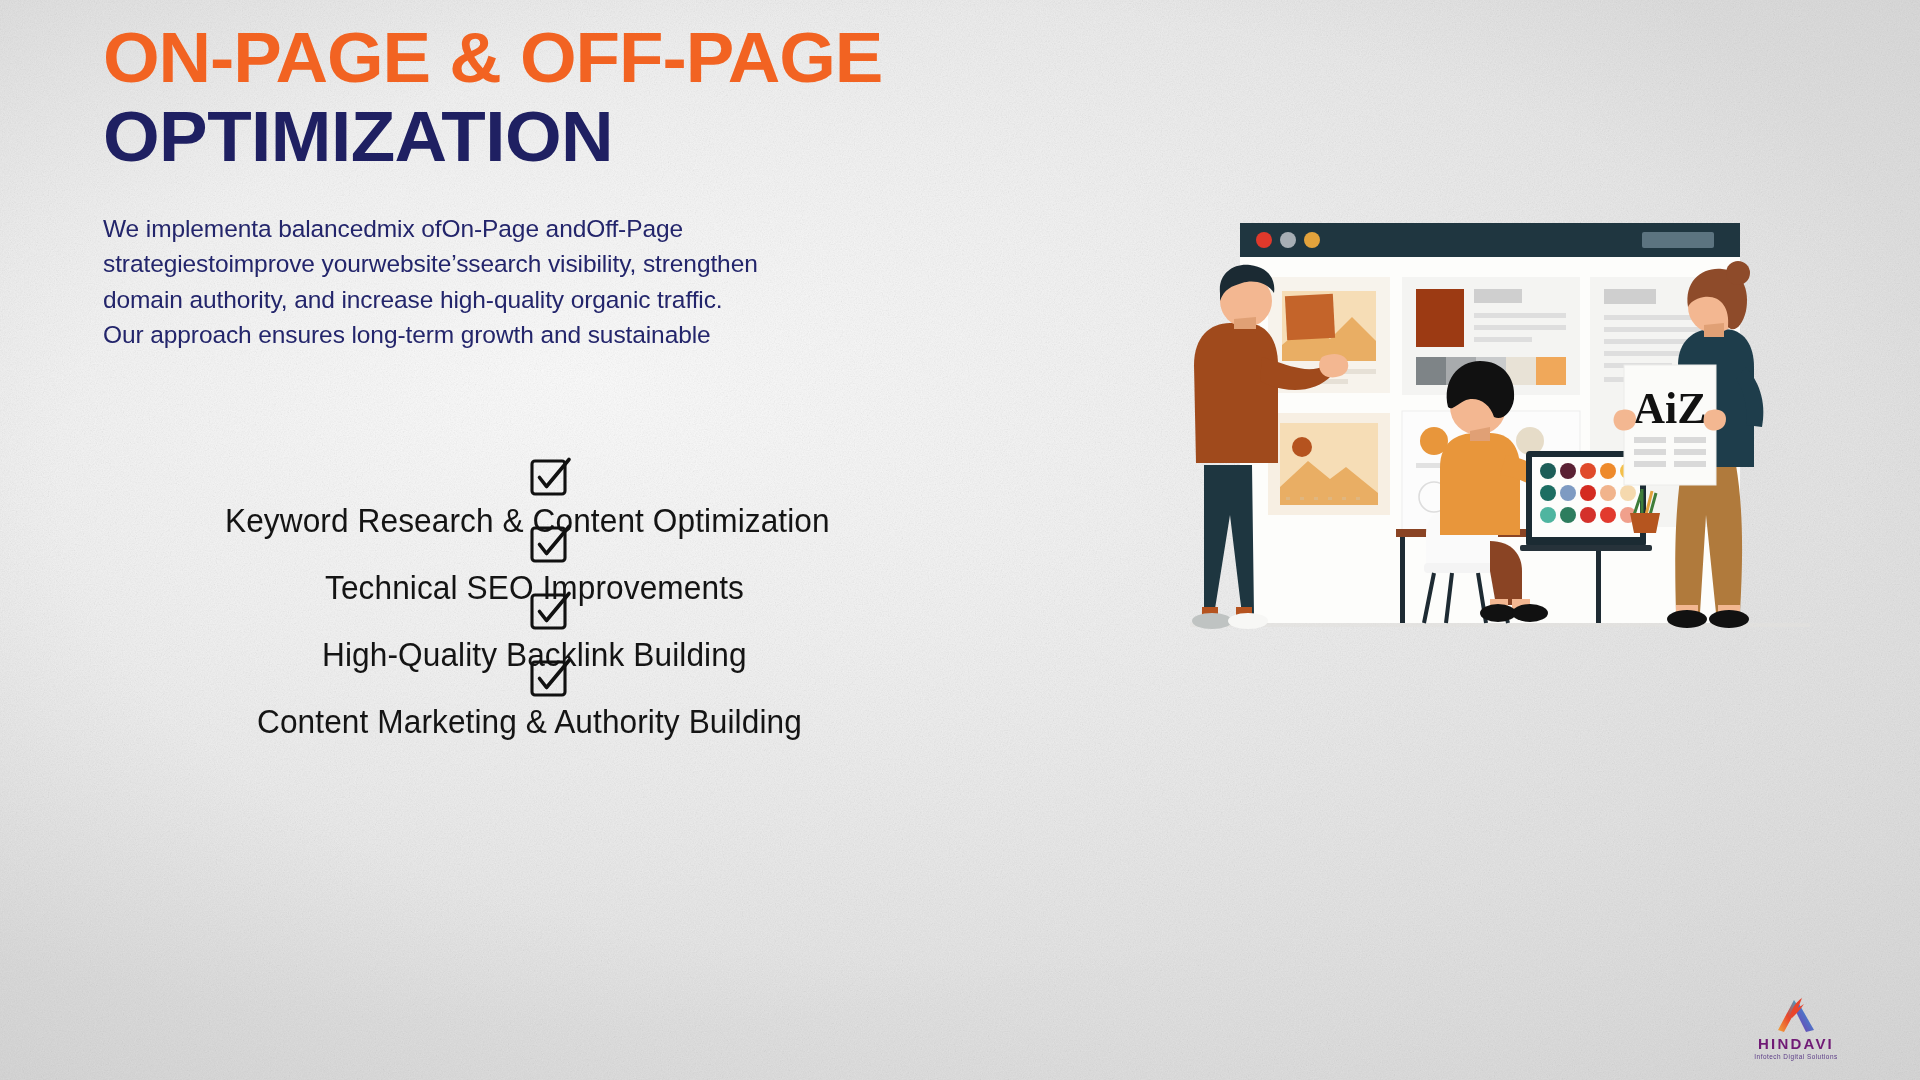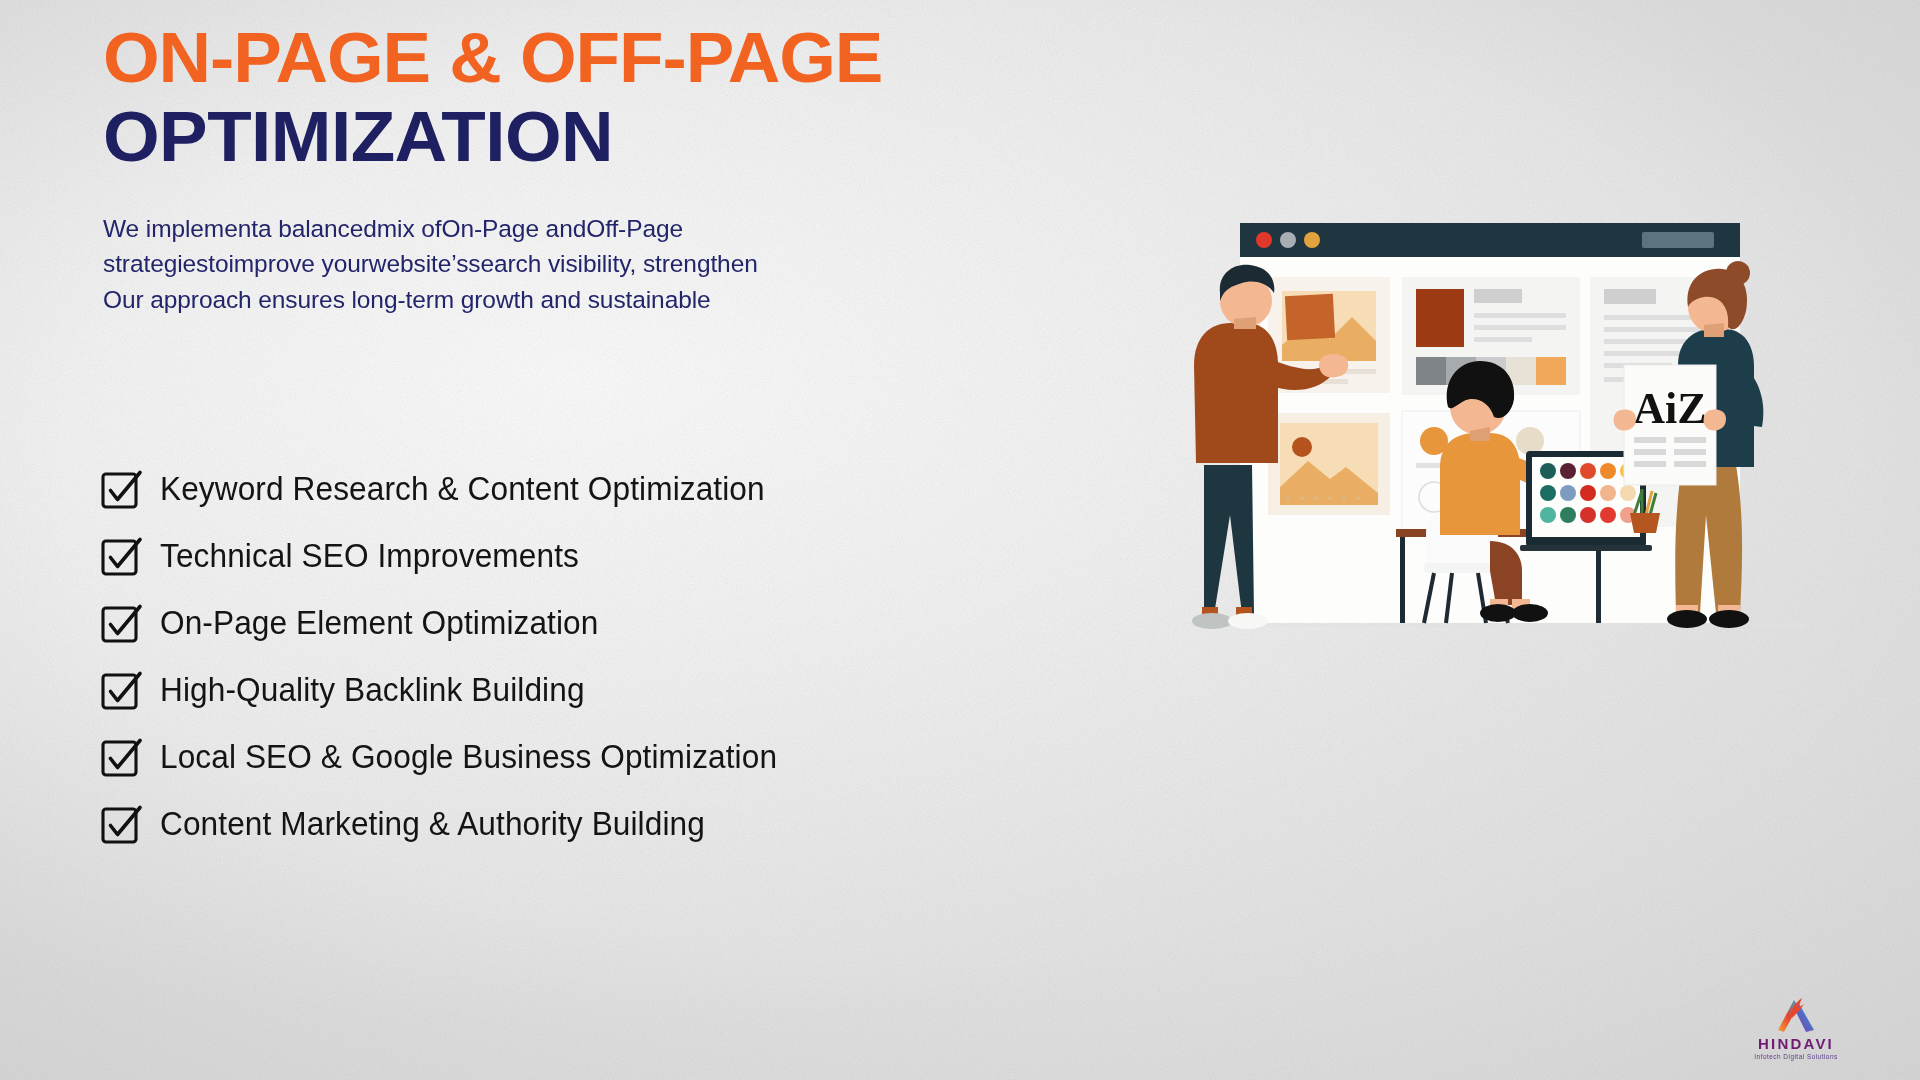--- a/index.html
+++ b/index.html
@@ -74,22 +74,23 @@
   
   .checklist {
     position:absolute;
     left:100px; top:455px;
     width:900px;
     list-style:none;
   }
   .check-item {
     display:flex;
     align-items:center;
-    gap:18px;
+    gap:4px;
     height:67px;
+    flex-direction:column;
   }
   .check-box {
     flex:0 0 auto;
     width:42px; height:42px;
     position:relative;
     display:block;
   }
   .check-box svg { display:block; overflow:visible; }
   .check-label {
     font-family:"Liberation Sans Narrow","Liberation Sans", sans-serif;
@@ -153,20 +154,21 @@
 <div id="page">
 
   <div class="left-col">
 
     <h1 class="title-line1">ON-PAGE &amp; OFF-PAGE</h1>
     <h1 class="title-line2">OPTIMIZATION</h1>
 
     <div class="intro">
       <p>We implementa balancedmix ofOn-Page andOff-Page</p>
       <p>strategiestoimprove yourwebsite’ssearch visibility, strengthen</p>
+      <p>domain authority, and increase high-quality organic traffic.</p>
       <p>Our approach ensures long-term growth and sustainable</p>
     </div>
   </div>
 
   <ul class="checklist">
     <li class="check-item">
       <span class="check-box">
         <svg width="42" height="42" viewBox="0 0 42 42">
           <rect x="3" y="6" width="33" height="33" rx="3" fill="none" stroke="#111" stroke-width="3.1"></rect>
           <path d="M10.5 22.5 L17.5 31.5 L40 4.5" fill="none" stroke="#111" stroke-width="3.6" stroke-linecap="round" stroke-linejoin="round"></path>
@@ -183,39 +185,21 @@
       </span>
       <span class="check-label">Technical SEO Improvements</span>
     </li>
     <li class="check-item">
       <span class="check-box">
         <svg width="42" height="42" viewBox="0 0 42 42">
           <rect x="3" y="6" width="33" height="33" rx="3" fill="none" stroke="#111" stroke-width="3.1"></rect>
           <path d="M10.5 22.5 L17.5 31.5 L40 4.5" fill="none" stroke="#111" stroke-width="3.6" stroke-linecap="round" stroke-linejoin="round"></path>
         </svg>
       </span>
-      <span class="check-label">On-Page Element Optimization</span>
-    </li>
-    <li class="check-item">
-      <span class="check-box">
-        <svg width="42" height="42" viewBox="0 0 42 42">
-          <rect x="3" y="6" width="33" height="33" rx="3" fill="none" stroke="#111" stroke-width="3.1"></rect>
-          <path d="M10.5 22.5 L17.5 31.5 L40 4.5" fill="none" stroke="#111" stroke-width="3.6" stroke-linecap="round" stroke-linejoin="round"></path>
-        </svg>
-      </span>
       <span class="check-label">High-Quality Backlink Building</span>
-    </li>
-    <li class="check-item">
-      <span class="check-box">
-        <svg width="42" height="42" viewBox="0 0 42 42">
-          <rect x="3" y="6" width="33" height="33" rx="3" fill="none" stroke="#111" stroke-width="3.1"></rect>
-          <path d="M10.5 22.5 L17.5 31.5 L40 4.5" fill="none" stroke="#111" stroke-width="3.6" stroke-linecap="round" stroke-linejoin="round"></path>
-        </svg>
-      </span>
-      <span class="check-label">Local SEO &amp; Google Business Optimization</span>
     </li>
     <li class="check-item">
       <span class="check-box">
         <svg width="42" height="42" viewBox="0 0 42 42">
           <rect x="3" y="6" width="33" height="33" rx="3" fill="none" stroke="#111" stroke-width="3.1"></rect>
           <path d="M10.5 22.5 L17.5 31.5 L40 4.5" fill="none" stroke="#111" stroke-width="3.6" stroke-linecap="round" stroke-linejoin="round"></path>
         </svg>
       </span>
       <span class="check-label">Content Marketing &amp; Authority Building</span>
     </li>

